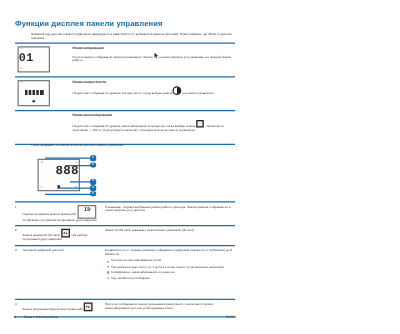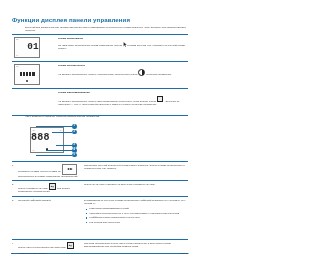--- a/index.html
+++ b/index.html
@@ -42,21 +42,21 @@
     width:24px;height:19px;
     border:0.6px solid #7b7b7b;
     background:#fdfdfd;
     margin:1.6px 0 1.6px 2px;
   }
   .lcd .tl{position:absolute;left:1.2px;top:0.6px;font-size:2px;color:#8a8a8a;}
   .lcd .bl{position:absolute;left:1.2px;bottom:0.4px;font-size:2px;color:#8a8a8a;}
   .lcd .br{position:absolute;right:1.2px;bottom:0.4px;font-size:2px;color:#8a8a8a;}
   .lcd .big{
     position:absolute;left:0;right:0;top:4.6px;
-    text-align:right;
+    text-align:left;
     font-family:"Liberation Mono", monospace;
     font-size:9.4px;line-height:9.4px;font-weight:bold;
     color:#2b2b2b;letter-spacing:0.3px;
   }
   .lcd .big.sm{font-size:8.2px;}
   .lcd .bars{
     position:absolute;left:4.5px;right:4.5px;top:7.5px;height:4px;
     display:flex;gap:0.7px;align-items:flex-end;
   }
   .lcd .bars i{flex:1;background:#2b2b2b;height:100%;display:block;}
@@ -91,21 +91,21 @@
 
   
   .fig{position:absolute;left:30px;top:124px;width:58px;height:34px;}
   .figlcd{
     position:absolute;left:0;top:3px;width:32px;height:24px;
     border:0.6px solid #7b7b7b;background:#fdfdfd;
   }
   .figlcd .ftl{position:absolute;left:1.4px;top:0.8px;font-size:2px;color:#8a8a8a;}
   .figlcd .ftr{position:absolute;right:1.4px;top:0.8px;font-size:2px;color:#8a8a8a;}
   .figlcd .fdig{
-    position:absolute;left:0;right:0;top:5.4px;text-align:left;
+    position:absolute;left:0;right:0;top:5.4px;text-align:right;
     font-family:"Liberation Mono", monospace;
     font-size:10px;line-height:10px;font-weight:bold;color:#2b2b2b;
     letter-spacing:0.2px;
   }
   .figlcd .fbl{position:absolute;left:1.4px;bottom:0.6px;font-size:2px;color:#8a8a8a;}
   .figlcd .fbc{
     position:absolute;left:50%;margin-left:-1.4px;bottom:0.8px;
     width:2.8px;height:2.8px;border-radius:50%;background:#2b2b2b;
   }
   .figlcd .fbr{position:absolute;right:1.4px;bottom:0.6px;font-size:2px;color:#8a8a8a;}

